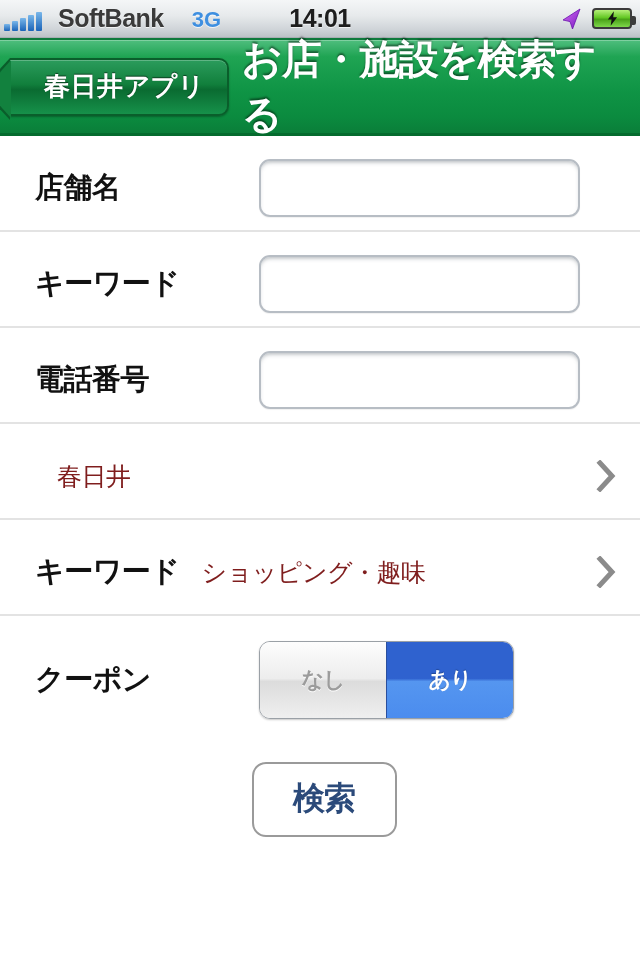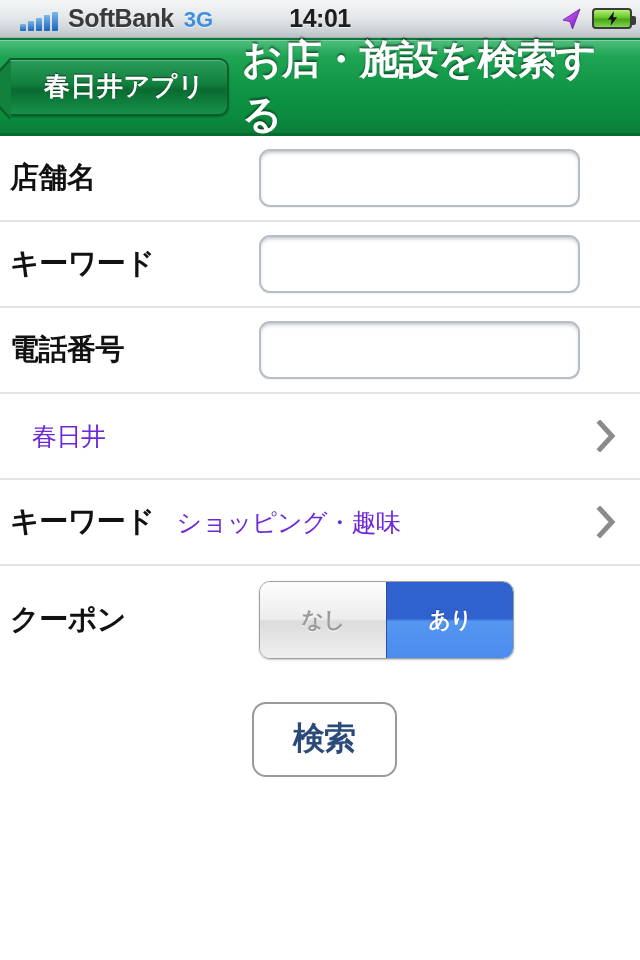--- a/index.html
+++ b/index.html
@@ -11,38 +11,38 @@
   }
   #screen { position:relative; width:640px; height:960px; background:#fff; }
 
   
   .statusbar {
     position:relative; height:38px; width:640px;
     background:linear-gradient(to bottom,#f4f6f7 0%,#e7eaec 42%,#cfd4d8 80%,#bcc2c7 100%);
     display:flex; align-items:center;
     border-bottom:1px solid #a8aeb3;
   }
-  .sb-left { display:flex; align-items:flex-end; gap:10px; padding-left:20px; }
+  .sb-left { display:flex; align-items:flex-end; gap:16px; padding-left:4px; }
   .bars { display:flex; align-items:flex-end; gap:2px; height:20px; }
   .bars i {
     display:block; width:6px; border-radius:1px;
     background:linear-gradient(to bottom,#79b7ea,#1a63b8);
   }
   .bars i:nth-child(1){height:7px}
   .bars i:nth-child(2){height:10px}
   .bars i:nth-child(3){height:13px}
   .bars i:nth-child(4){height:16px}
   .bars i:nth-child(5){height:19px}
   .carrier {
     font-size:25px; font-weight:bold; color:#3a3a3a; line-height:25px;
     letter-spacing:-0.5px; text-shadow:0 1px 0 rgba(255,255,255,.7);
   }
   .netlabel {
     font-size:22px; font-weight:bold; color:#3e8fe0; line-height:22px;
-    text-shadow:0 1px 0 rgba(255,255,255,.7);
+    margin-left:12px; text-shadow:0 1px 0 rgba(255,255,255,.7);
   }
   .sb-time {
     position:absolute; left:0; right:0; text-align:center;
     font-size:25px; font-weight:bold; color:#1d1d1d; letter-spacing:-0.5px;
     text-shadow:0 1px 0 rgba(255,255,255,.65);
   }
   .sb-right {
     position:absolute; right:8px; top:0; bottom:0;
     display:flex; align-items:center; gap:9px;
   }
@@ -104,40 +104,41 @@
     text-shadow:0 -2px 2px rgba(0,0,0,.45);
     padding-right:8px;
   }
 
   
   .form { width:640px; background:#fff; }
   .row {
     position:relative; width:640px;
     display:flex; align-items:center;
     border-bottom:2px solid #e3e3e3;
-    padding:0 10px;
+    padding:0 35px;
+    margin-top:10px;
   }
   .row.norule { border-bottom:none; }
   .row-label {
     font-size:29px; font-weight:bold; color:#111;
     letter-spacing:-0.5px; white-space:nowrap;
   }
   .row-input-h { height:86px; }
   .txtinput {
     position:absolute; left:259px; width:321px; height:58px;
     background:#fff;
     border:2px solid #b7bdc4; border-radius:11px;
     box-shadow:inset 0 3px 4px -2px rgba(90,100,110,.5), 0 1px 1px rgba(0,0,0,.06);
     font-size:24px; color:#111; padding:0 12px;
     font-family:"Liberation Sans","DejaVu Sans",sans-serif;
     outline:none;
   }
   .row-select-h { height:86px; }
   .sel-value {
-    font-size:25px; color:#6d28d9; margin-left:22px;
+    font-size:25px; color:#7f1d1d; margin-left:22px;
     letter-spacing:-0.5px; white-space:nowrap;
   }
   .chev {
     position:absolute; right:24px; top:50%; transform:translateY(-50%);
     width:20px; height:32px;
   }
   .row-seg-h { height:108px; }
 
   
   .segwrap {

